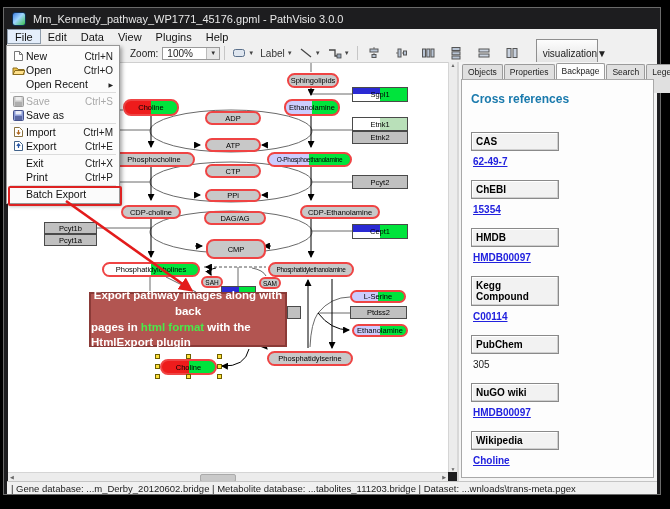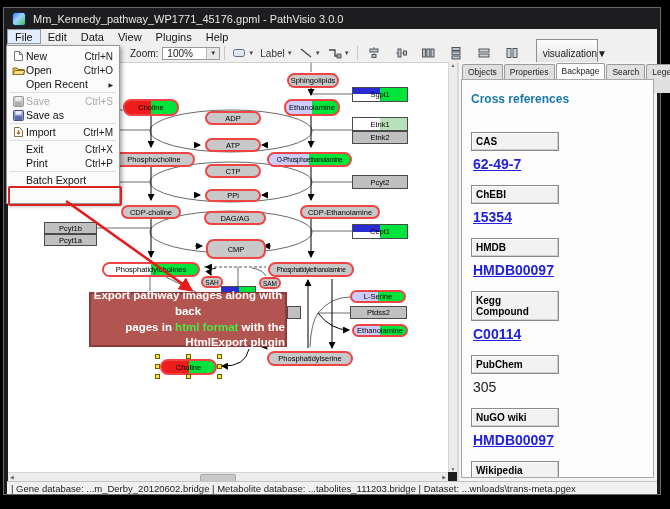--- a/index.html
+++ b/index.html
@@ -43,21 +43,21 @@
   .panel{position:absolute;left:459px;top:62px;width:198px;height:419px;background:#f4f4f4;z-index:10;}
   .tabs{position:absolute;left:3px;top:2px;display:flex;font-size:8.5px;color:#222;}
   .tab{padding:2px 5px;background:#e0e0e0;border:1px solid #9b9b9b;border-bottom:none;border-radius:2px 2px 0 0;margin-right:1px;}
   .tab.active{background:#fdfdfd;position:relative;top:-1px;padding-bottom:16px;}
   .panel-body{position:absolute;left:2px;top:17px;width:193px;height:399px;background:#fdfdfd;border:1px solid #a8a8a8;box-sizing:border-box;overflow:hidden;}
   .bp{padding:12px 0 0 9px;}
   .bp-heading{color:#1a7aad;font-weight:bold;font-size:12px;margin-bottom:26px;}
   .bp-sec-title{width:88px;box-sizing:border-box;border:1px solid #8a8a8a;background:#f2f2f2;
                 box-shadow:inset -1px -1px 0 #cfcfcf, inset 1px 1px 0 #ffffff;
                 font-weight:bold;font-size:10px;color:#000;padding:3px 4px;margin-bottom:5px;}
-  .bp-val{font-size:14px;font-weight:bold;color:#2121de;text-decoration:underline;margin:0 0 13px 2px;display:block;}
+  .bp-val{font-size:10px;font-weight:bold;color:#2121de;text-decoration:underline;margin:0 0 13px 2px;display:block;}
   .bp-val.plain{color:#222;text-decoration:none;font-weight:normal;}
   
   .met,.gene{position:absolute;box-sizing:border-box;display:flex;align-items:center;justify-content:center;
        font-size:7.5px;color:#000;white-space:nowrap;overflow:hidden;z-index:5;background:#c8c8c8;}
   .met{border:2px solid #ef4444;border-radius:8px;}
   .gene{border:1px solid #4a4a4a;border-radius:0;background:#c0c0c0;}
   .sm{font-size:6.5px;letter-spacing:-0.3px;}
   .xs{font-size:6.5px;}
   .split-red-green{background:linear-gradient(90deg,#ee1c1c 50%,#00e43c 50%);}
   .split-lav-green{background:linear-gradient(90deg,#ccccfe 50%,#00e43c 50%);}
@@ -72,21 +72,21 @@
             box-shadow:2px 2px 4px rgba(0,0,0,.35);z-index:40;display:flex;flex-direction:column;padding-top:3px;box-sizing:border-box;}
   .mi{height:14px;display:flex;align-items:center;font-size:10.5px;color:#111;padding:0 6px 0 3px;}
   .mi .ic{width:16px;display:flex;align-items:center;justify-content:center;}
   .mi .lbl{flex:1;}
   .mi .sc{font-size:10px;color:#222;}
   .mi.disabled .lbl,.mi.disabled .sc{color:#a9a9a9;}
   .msep{height:1px;background:#dcdcdc;margin:1px 3px;}
   .red-box{position:absolute;left:8px;top:186px;width:110px;height:16px;border:2px solid #dd2222;border-radius:2px;z-index:45;}
   
   .callout{position:absolute;left:89px;top:292px;width:198px;height:55px;background:#b25551;border:2px solid #8a3a37;
-           box-sizing:border-box;z-index:20;display:flex;flex-direction:column;align-items:flex-end;justify-content:center;
+           box-sizing:border-box;z-index:20;display:flex;flex-direction:column;align-items:flex-start;justify-content:center;
            color:#fff;font-weight:bold;font-size:11.5px;line-height:1.35;text-align:center;}
   .callout .green{color:#4ae84a;}
   .wires{position:absolute;left:0;top:0;z-index:2;}
   .redarrow{position:absolute;left:0;top:0;z-index:46;pointer-events:none;}
 </style>
 </head>
 <body>
 
 <div class="shot">
 
@@ -402,20 +402,30 @@
     <div class="mi">
       <span class="ic">
           <svg width="11" height="12">
             <path d="M1.5,1.5 h5 l3,3 v6 h-8 z" fill="#fff" stroke="#8a7340"></path>
             <path d="M5.5,4 v4 M3.8,6.3 l1.7,1.9 1.7,-1.9" fill="none" stroke="#b06820" stroke-width="1.2"></path>
           </svg>
         </span>
       <span class="lbl">Import</span>
         <span class="sc">Ctrl+M</span>
     </div>
+    <div class="mi">
+      <span class="ic">
+          <svg width="11" height="12">
+            <path d="M1.5,1.5 h5 l3,3 v6 h-8 z" fill="#fff" stroke="#40628a"></path>
+            <path d="M5.5,8 v-4 M3.8,5.9 l1.7,-1.9 1.7,1.9" fill="none" stroke="#2858a8" stroke-width="1.2"></path>
+          </svg>
+        </span>
+      <span class="lbl">Export</span>
+        <span class="sc">Ctrl+E</span>
+    </div>
     <div class="msep"></div>
     <div class="mi">
       <span class="ic"></span>
       <span class="lbl">Exit</span>
         <span class="sc">Ctrl+X</span>
     </div>
     <div class="mi">
       <span class="ic"></span>
       <span class="lbl">Print</span>
         <span class="sc">Ctrl+P</span>

